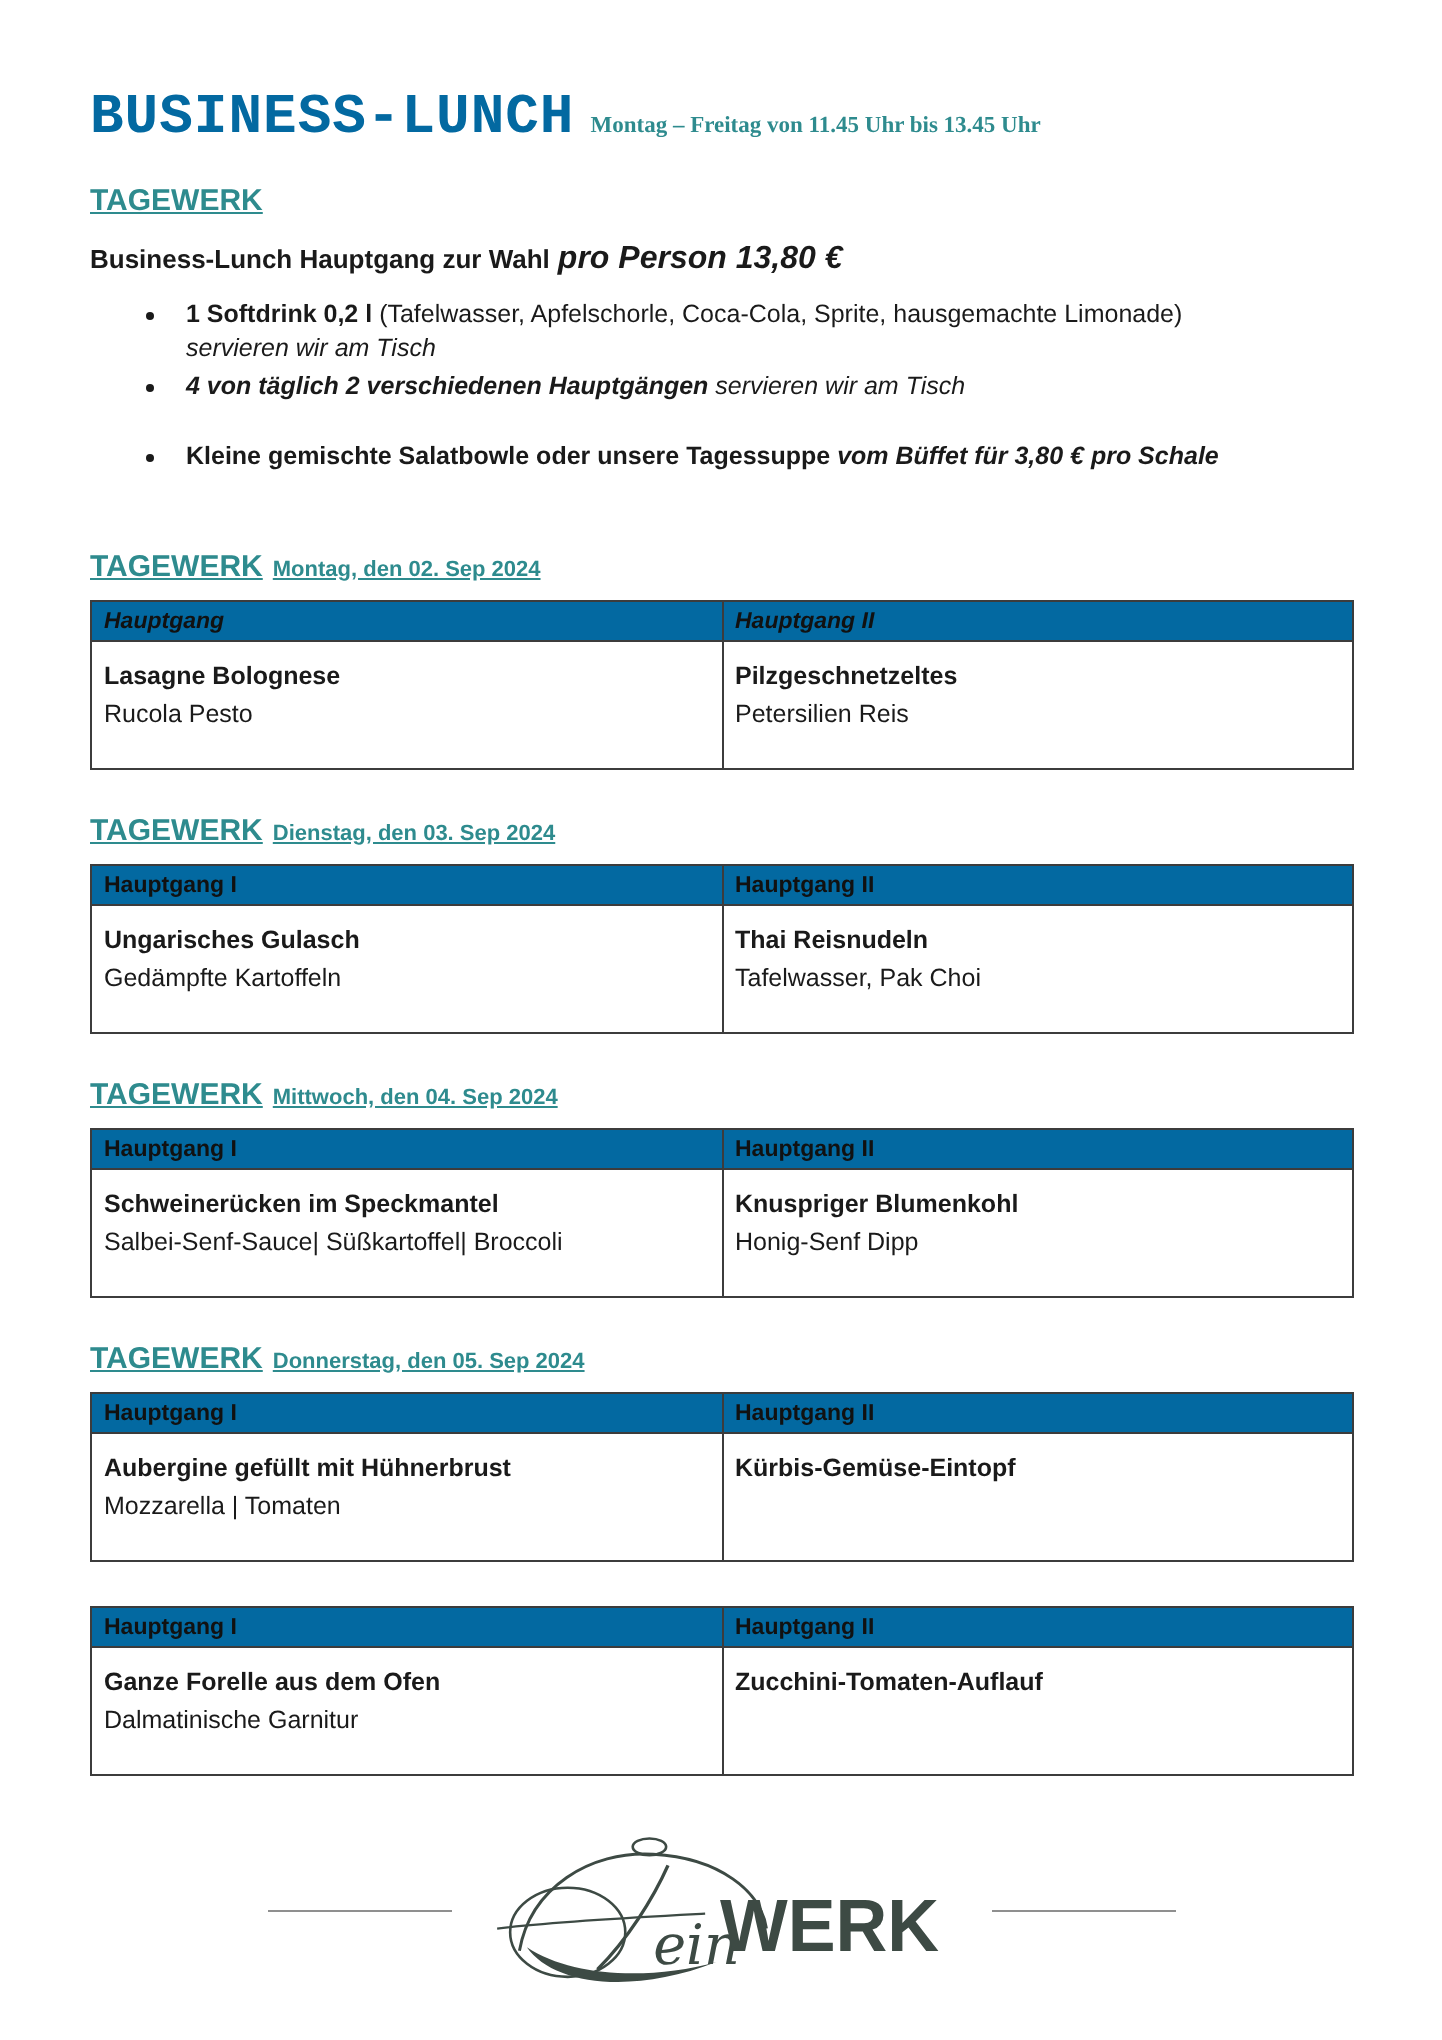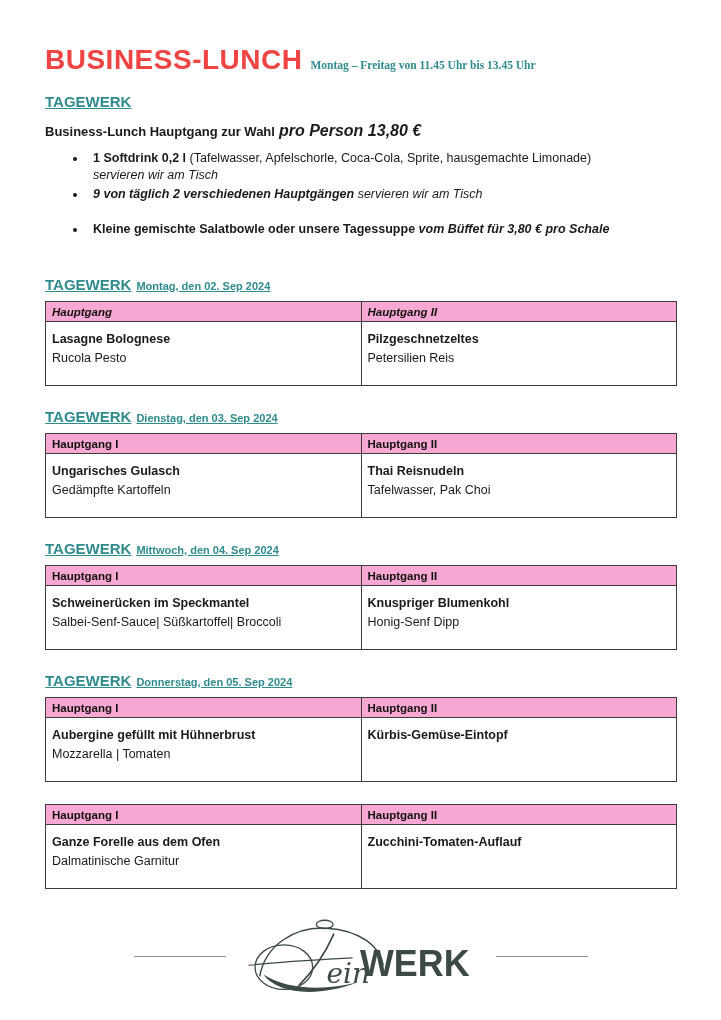--- a/index.html
+++ b/index.html
@@ -4,22 +4,22 @@
 <style>
   html,body { margin:0; padding:0; background:#ffffff; }
   .page {
     position:relative; width:721px; height:1020px; background:#ffffff;
     font-family:"Liberation Sans", sans-serif; color:#1a1a1a;
     box-sizing:border-box; padding:44px 44px 0 45px; overflow:hidden;
   }
   
   .main-title-row { white-space:nowrap; }
   .main-title {
-    font-family:Liberation Sans, sans-serif; font-weight:bold;
-    font-size:28px; color:#ef4444; letter-spacing:0.5px;
+    font-family:Liberation Mono, monospace; font-weight:bold;
+    font-size:28px; color:#0369a1; letter-spacing:0.5px;
   }
   .main-subtitle {
     font-family:"Liberation Serif", serif; font-weight:bold;
     font-size:11.5px; color:#2E8B8E; margin-left:8px;
   }
   .tagewerk-top {
     margin-top:17px; font-size:15px; font-weight:bold; color:#2E8B8E;
     text-decoration:underline;
   }
   .intro-line { margin-top:12px; font-size:13px; font-weight:bold; }
@@ -34,21 +34,21 @@
   
   .day-section { margin-top:22px; }
   .day-section.first { margin-top:38px; }
   .day-heading { text-decoration:underline; color:#2E8B8E; }
   .day-heading .tg { font-size:15px; font-weight:bold; }
   .day-heading .date { font-size:11px; font-weight:bold; margin-left:5px; }
   table.menu-table {
     width:100%; border-collapse:collapse; table-layout:fixed; margin-top:7px;
   }
   table.menu-table th {
-    background:#f9a8d4; border:1px solid #3c3c3c; height:20px;
+    background:#0369a1; border:1px solid #3c3c3c; height:20px;
     box-sizing:border-box; padding:2px 6px; text-align:left;
     font-size:11.5px; font-weight:bold; color:#111;
   }
   table.menu-table.hdr-italic th { font-style:italic; }
   table.menu-table td {
     border:1px solid #3c3c3c; height:64px; box-sizing:border-box;
     vertical-align:top; padding:8px 8px 6px 6px;
   }
   td.pad-lg { padding-top:17px; }
   td.pad-md { padding-top:13px; }
@@ -77,21 +77,21 @@
   <div class="intro-line">
     <span>Business-Lunch Hauptgang zur Wahl</span><span class="intro-price">pro Person 13,80 €</span>
   </div>
 
   <ul class="bullets">
     <li>
       <span class="b-bold">1 Softdrink 0,2 l</span><span> (Tafelwasser, Apfelschorle, Coca-Cola, Sprite, hausgemachte Limonade)</span><br>
       <span class="b-italic">servieren wir am Tisch</span>
     </li>
     <li>
-      <span class="b-bold-italic">9 von täglich 2 verschiedenen Hauptgängen</span><span class="b-italic"> servieren wir am Tisch</span>
+      <span class="b-bold-italic">4 von täglich 2 verschiedenen Hauptgängen</span><span class="b-italic"> servieren wir am Tisch</span>
     </li>
     <li class="spaced">
       <span class="b-bold">Kleine gemischte Salatbowle oder unsere Tagessuppe</span><span class="b-bold-italic"> vom Büffet für 3,80 € pro Schale</span>
     </li>
   </ul>
 
   <section class="day-section first">
     <div class="day-heading">
       <span class="tg">TAGEWERK</span><span class="date">Montag, den 02. Sep 2024</span>
     </div>

